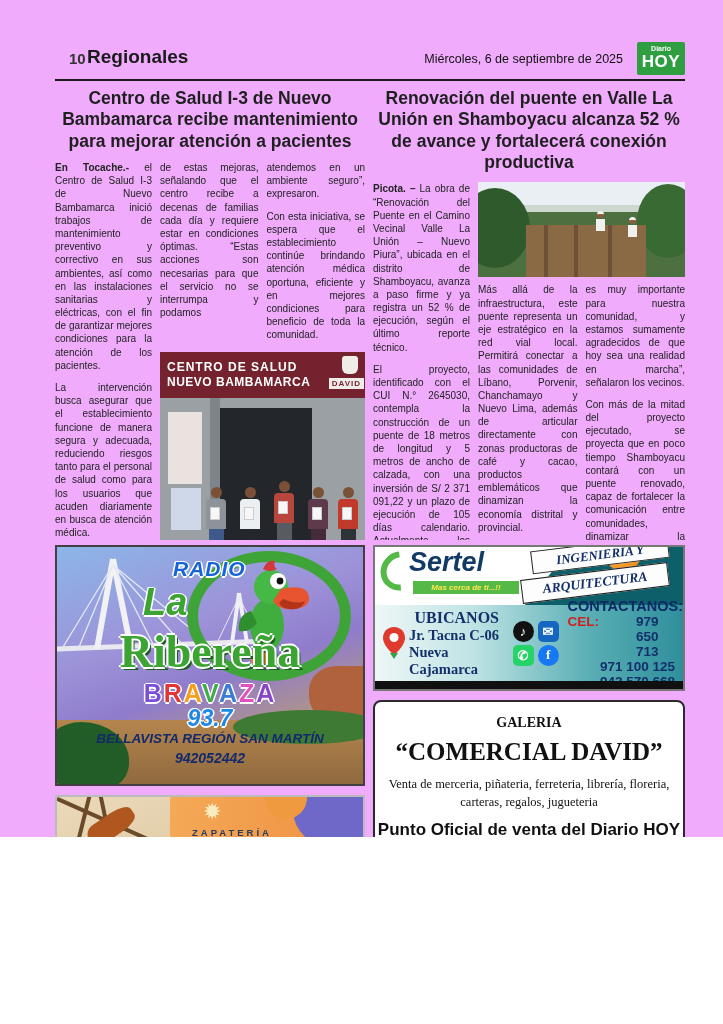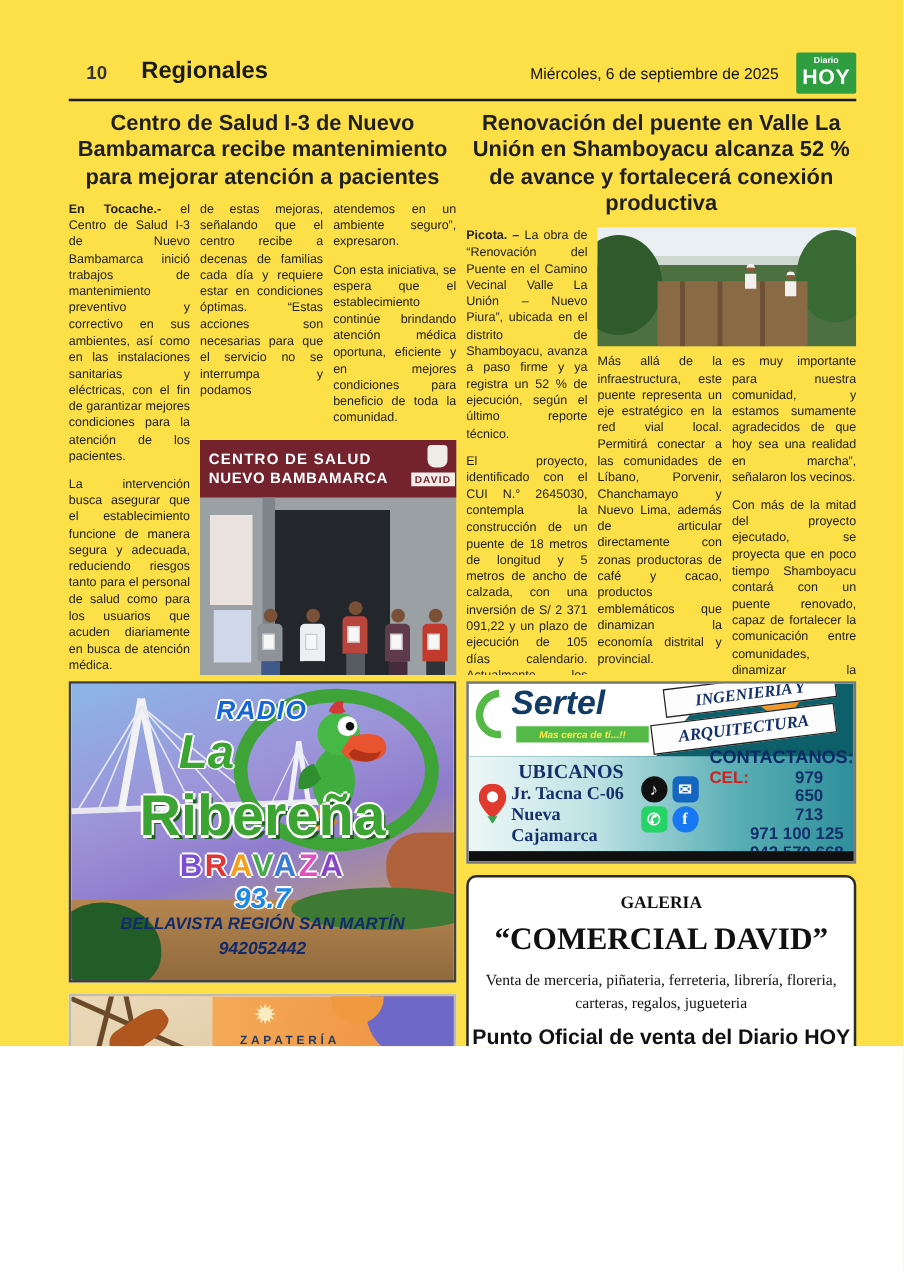--- a/index.html
+++ b/index.html
@@ -1,22 +1,22 @@
 <!DOCTYPE html>
 <html><head>
 <meta charset="utf-8">
 <style>
   html,body{margin:0;padding:0;background:#fff;}
-  .page{position:relative;width:723px;height:837px;background:#fde047;overflow:hidden;
+  .page{position:relative;width:723px;height:837px;background:#f0abfc;overflow:hidden;
         font-family:"Liberation Sans",sans-serif;color:#1d1d1d;}
 
   
   .hdr{position:absolute;left:55px;top:44px;width:630px;height:32px;}
   .hdr-num{position:absolute;left:14px;top:6px;font-size:15px;font-weight:bold;color:#333;}
-  .hdr-sec{position:absolute;left:58px;top:2px;font-size:19px;font-weight:bold;color:#1a1a1a;}
+  .hdr-sec{position:absolute;left:32px;top:2px;font-size:19px;font-weight:bold;color:#1a1a1a;}
   .hdr-date{position:absolute;right:62px;top:8px;font-size:12.5px;color:#111;}
   .hdr-logo{position:absolute;right:0;top:-2px;width:48px;height:33px;background:#2f9e41;
             color:#fff;text-align:center;border-radius:2px;}
   .logo-small{display:block;font-size:7px;font-weight:bold;line-height:9px;padding-top:2px;}
   .logo-main{display:block;font-size:17px;font-weight:900;line-height:18px;letter-spacing:.5px;}
   .hdr-rule{position:absolute;left:55px;top:79px;width:630px;height:2px;background:#1a1a1a;}
 
   
   .article{position:absolute;top:88px;height:452px;overflow:hidden;}
   #art-left{left:55px;width:310px;}
@@ -79,21 +79,21 @@
   .r-cliff{position:absolute;right:-16px;bottom:58px;width:70px;height:60px;background:#b0623c;border-radius:40% 20% 30% 50%;}
   .r-plant{position:absolute;left:-14px;bottom:-8px;width:86px;height:70px;background:#225c26;border-radius:45% 55% 40% 50%;}
   .r-bridge{position:absolute;left:0;top:4px;}
   .r-arch{position:absolute;left:130px;top:4px;width:164px;height:130px;border-radius:50%;border:11px solid #3fa437;box-sizing:border-box;}
   .r-parrot{position:absolute;left:176px;top:12px;}
   .r-text{position:absolute;font-weight:900;white-space:nowrap;}
   .outline-w{text-shadow:1.5px 0 #fff,-1.5px 0 #fff,0 1.5px #fff,0 -1.5px #fff,1px 1px #fff,-1px -1px #fff;}
   .r-radio{left:116px;top:10px;font-size:21px;font-style:italic;color:#1565d8;letter-spacing:1px;}
   .r-la{left:86px;top:34px;font-size:38px;font-style:italic;color:#3ba432;}
   .r-name{left:0;top:78px;width:100%;text-align:center;font-size:46px;color:#3ba432;
-          text-shadow:2px 0 #fff,-2px 0 #fff,0 2px #fff,0 -2px #fff,3px 3px 0 #1c5e1c;}
+          text-shadow:2px 0 #fff,-2px 0 #fff,0 2px #fff,0 -2px #fff,3px 3px 0 #1c5e1c;font-family:Liberation Serif, serif;}
   .r-bravaza{left:0;top:132px;width:100%;text-align:center;font-size:25px;letter-spacing:2px;}
   .r-bravaza span{text-shadow:1.5px 0 #fff,-1.5px 0 #fff,0 1.5px #fff,0 -1.5px #fff;}
   .r-bravaza span:nth-child(1){color:#7b4fd8}.r-bravaza span:nth-child(2){color:#e23636}
   .r-bravaza span:nth-child(3){color:#f59e1b}.r-bravaza span:nth-child(4){color:#42ab47}
   .r-bravaza span:nth-child(5){color:#3a7bd5}.r-bravaza span:nth-child(6){color:#e24fc0}
   .r-bravaza span:nth-child(7){color:#8a46c9}
   .r-freq{left:0;top:158px;width:100%;text-align:center;font-size:23px;font-style:italic;color:#1e88e5;}
   .r-loc{left:0;top:184px;width:100%;text-align:center;font-size:13.5px;font-style:italic;color:#122a6b;}
   .r-phone{left:0;top:203px;width:100%;text-align:center;font-size:14px;font-style:italic;color:#122a6b;}
 

